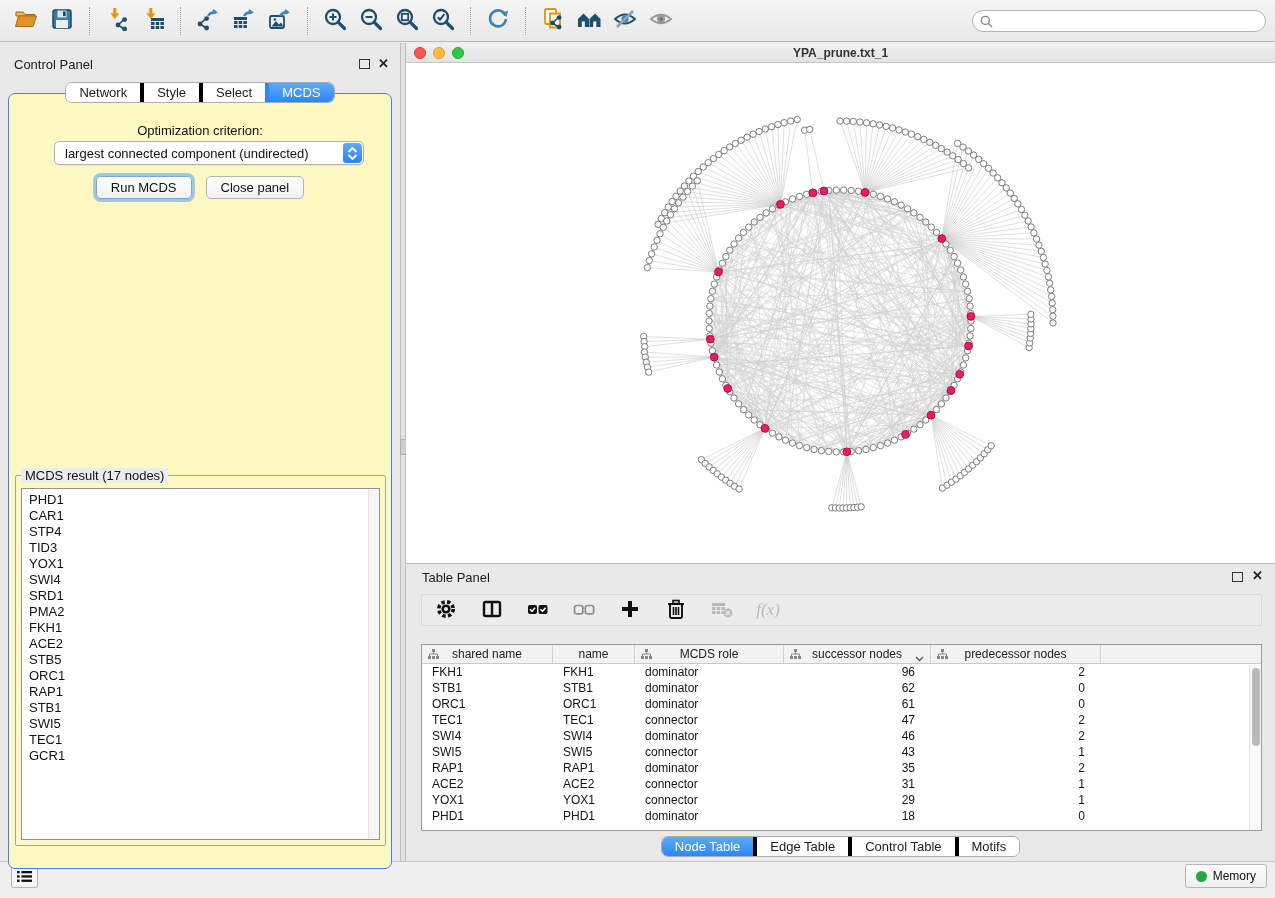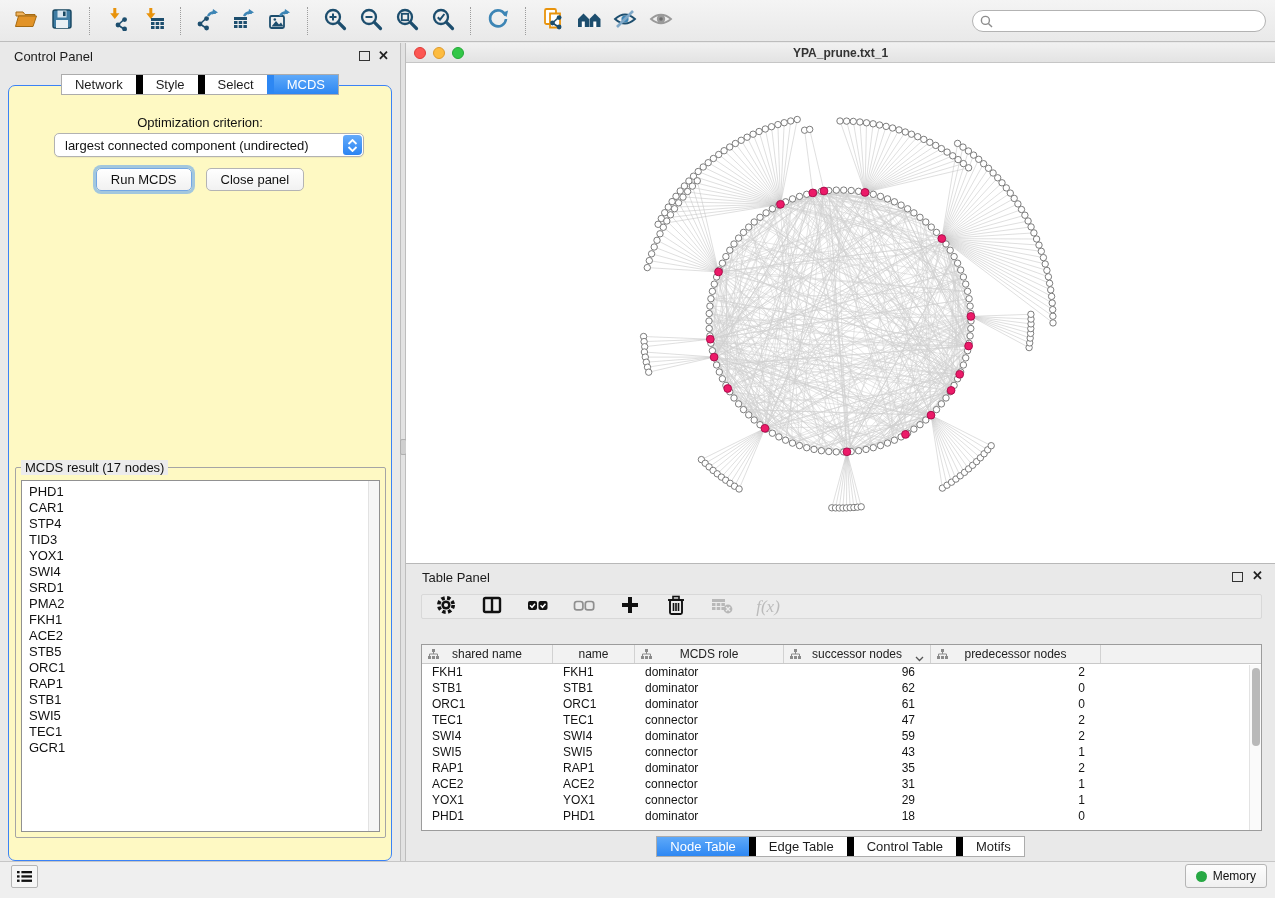--- a/index.html
+++ b/index.html
@@ -16,29 +16,29 @@
   .tool-sep { width:1px; height:28px; border-left:1px dotted #9d9d9d; margin:0 9px; }
   .search-wrap { margin-left:auto; position:relative; }
   .search-input { width:294px; height:22px; border:1px solid #b3b3b3; border-radius:11px;
     background:#fff; padding:0 8px 0 26px; font-size:12px; outline:none; }
   .search-glass { position:absolute; left:8px; top:4px; }
 
   
   .content { position:absolute; left:0; top:43px; right:0; height:818px; display:flex; }
 
   
-  .control-panel { position:relative; width:400px; height:818px; background:#e9e9e9; flex:none; }
+  .control-panel { position:relative; width:400px; height:818px; background:#e9e9e9; flex:none;margin-top:8px; }
   .panel-title-row { position:absolute; left:0; top:0; right:0; height:26px; }
   .panel-title { position:absolute; left:14px; top:6px; font-size:13px; color:#1b1b1b; }
   .float-ic { position:absolute; top:8px; width:11px; height:10px; border:1.6px solid #333; background:transparent; }
   .close-ic { position:absolute; top:5px; font-size:13px; font-weight:bold; color:#222; }
   .cp-float { right:30px; } .cp-close { right:11px; }
 
-  .tab-group { display:inline-flex; border:1px solid #acacac; border-radius:0; overflow:hidden; background:#fff; height:21px; }
-  .tab-seg { padding:0 13px; font-size:13px; color:#1c1c1c; background:#fff; display:flex; align-items:center; border-left:7px solid #000000; }
+  .tab-group { display:inline-flex; border:1px solid #acacac; border-radius:7px; overflow:hidden; background:#fff; height:21px; }
+  .tab-seg { padding:0 13px; font-size:13px; color:#1c1c1c; background:#fff; display:flex; align-items:center; border-left:4px solid #000000; }
   .tab-seg:first-child { border-left:none; }
   .tab-seg.active { background:linear-gradient(#5ea9f9,#2d87f3); color:#fff; border-left-color:#2d87f3; }
   .cp-tabs { position:absolute; top:31px; left:0; right:0; display:flex; justify-content:center; z-index:3; }
 
   .cp-box { position:absolute; left:8px; top:42px; right:8px; bottom:0px; background:#fef9c3;
     border:1px solid #3b82f6; border-radius:7px; z-index:1; }
   .opt-label { position:absolute; top:71px; left:0; right:0; text-align:center; font-size:13px; color:#111; z-index:2;}
   .select-box { position:absolute; top:89px; left:45px; width:310px; height:24px; background:#fff;
     border:1px solid #b2b2b2; border-radius:5px; z-index:2; font-size:13px; color:#111;
     display:flex; align-items:center; padding-left:10px; box-shadow:0 1px 1px rgba(0,0,0,.06); }
@@ -70,21 +70,21 @@
   .light { width:12px; height:12px; border-radius:50%; }
   .light.red { background:#fc5753; border:1px solid #df3c38; }
   .light.yellow { background:#fdbc40; border:1px solid #de9b2d; }
   .light.green { background:#33c748; border:1px solid #24a838; }
   .net-canvas { height:500px; background:#fff; position:relative; }
 
   
   .table-panel { position:relative; flex:1; background:#e9e9e9; border-top:1px solid #b8b8b8; }
   .tp-title { position:absolute; left:16px; top:6px; font-size:13px; color:#1b1b1b; }
   .tp-float { right:32px; } .tp-close { right:12px; }
-  .tp-toolbar { position:absolute; left:15px; right:13px; top:30px; height:25px; background:#ececec;
+  .tp-toolbar { position:absolute; left:15px; right:13px; top:30px; height:32px; background:#ececec;
     border:1px solid #d8d8d8; border-radius:2px; display:flex; align-items:center; padding-left:11px; gap:20px; }
   .tp-tool-btn { border:none; background:transparent; width:26px; height:30px; display:flex; align-items:center; justify-content:center; }
   .fx-glyph { font-family:"Liberation Serif", serif; font-style:italic; font-size:17px; color:#bbb; }
 
   .data-table { position:absolute; left:15px; right:13px; top:80px; height:187px; background:#fff; border:1px solid #9c9c9c; overflow:hidden; }
   .dt-header { display:flex; height:19px; background:#f2f2f2; border-bottom:1px solid #c9c9c9; }
   .dt-h { position:relative; display:flex; align-items:center; justify-content:center; font-size:12px; color:#222;
     border-right:1px solid #d2d2d2; flex:none; }
   .dt-h .h-icon { position:absolute; left:6px; top:4px; }
   .dt-h .h-sort { position:absolute; right:6px; top:6px; }
@@ -1441,21 +1441,21 @@
                   <div class="dt-c left" style="width: 131px;">TEC1</div>
                   <div class="dt-c left" style="width: 82px;">TEC1</div>
                   <div class="dt-c left" style="width: 149px;">connector</div>
                   <div class="dt-c right" style="width: 147px;">47</div>
                   <div class="dt-c right" style="width: 170px;">2</div>
                 </div>
                 <div class="dt-row">
                   <div class="dt-c left" style="width: 131px;">SWI4</div>
                   <div class="dt-c left" style="width: 82px;">SWI4</div>
                   <div class="dt-c left" style="width: 149px;">dominator</div>
-                  <div class="dt-c right" style="width: 147px;">59</div>
+                  <div class="dt-c right" style="width: 147px;">46</div>
                   <div class="dt-c right" style="width: 170px;">2</div>
                 </div>
                 <div class="dt-row">
                   <div class="dt-c left" style="width: 131px;">SWI5</div>
                   <div class="dt-c left" style="width: 82px;">SWI5</div>
                   <div class="dt-c left" style="width: 149px;">connector</div>
                   <div class="dt-c right" style="width: 147px;">43</div>
                   <div class="dt-c right" style="width: 170px;">1</div>
                 </div>
                 <div class="dt-row">

